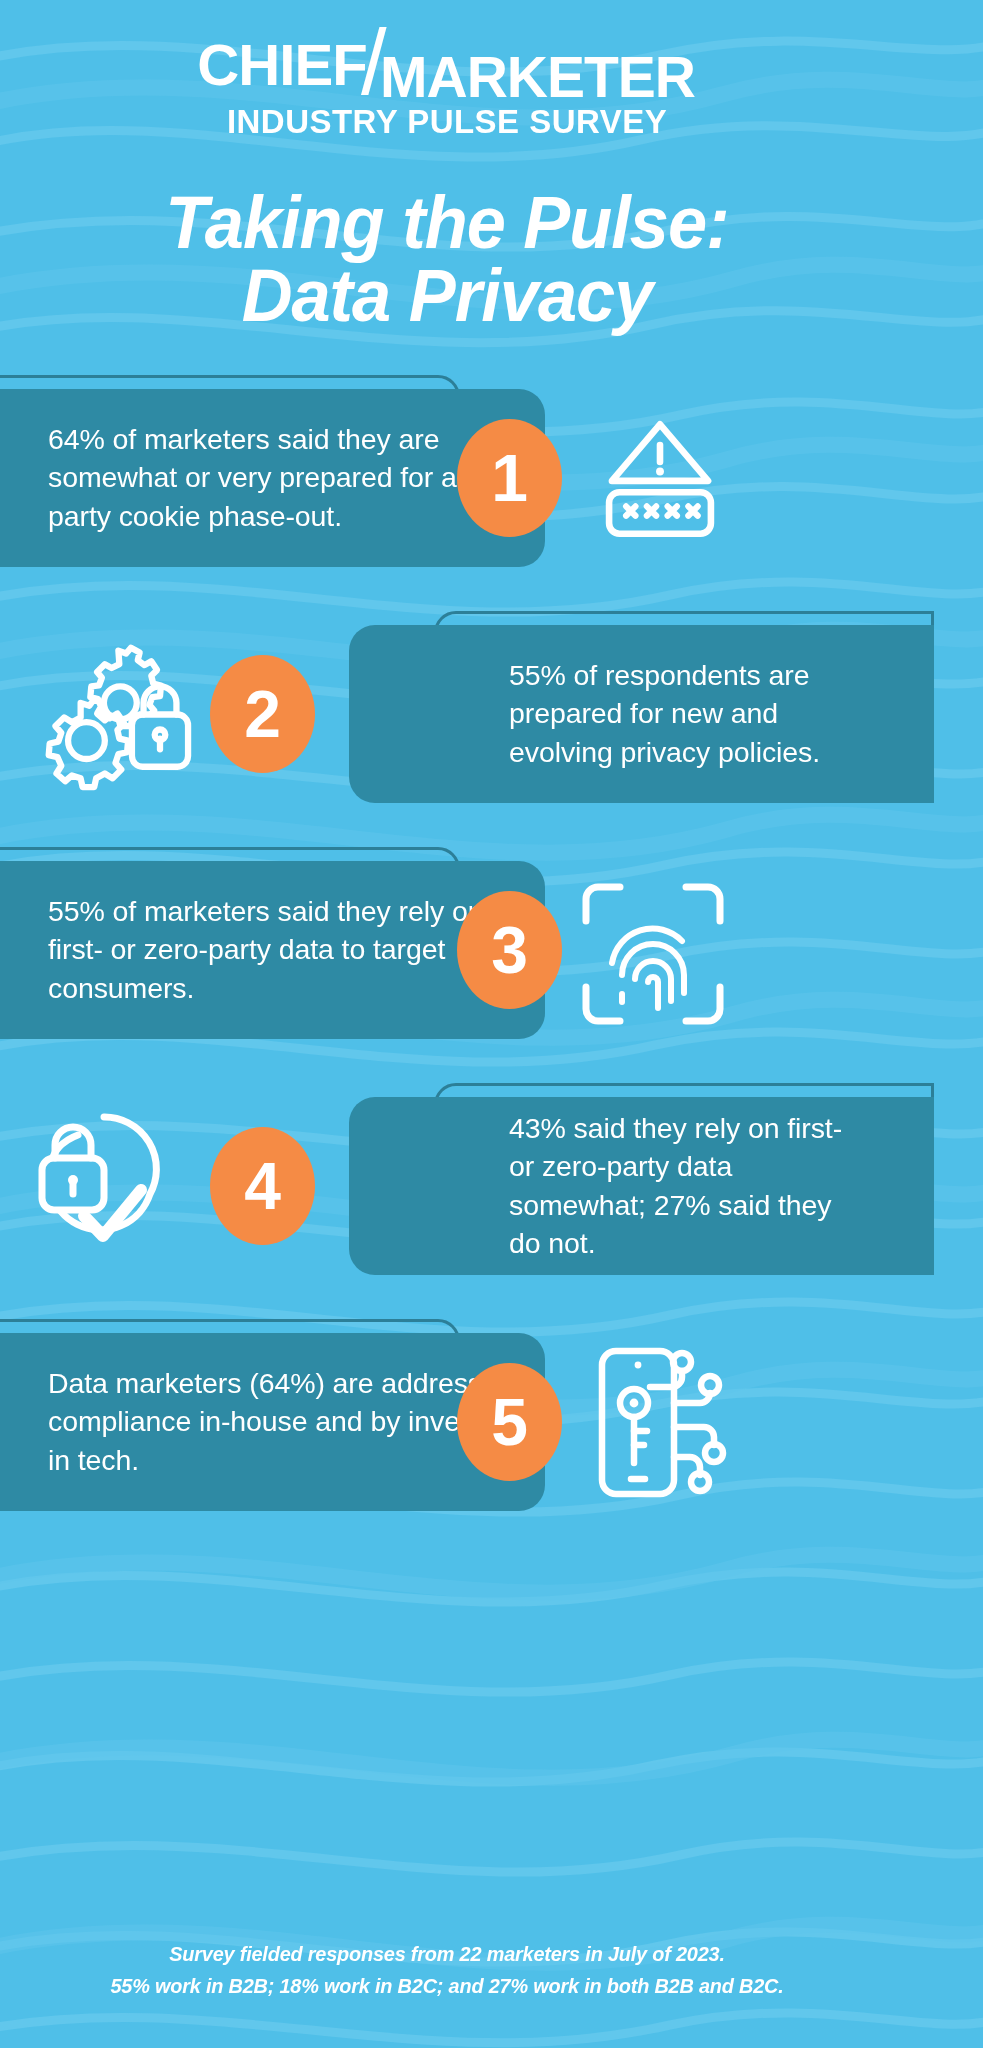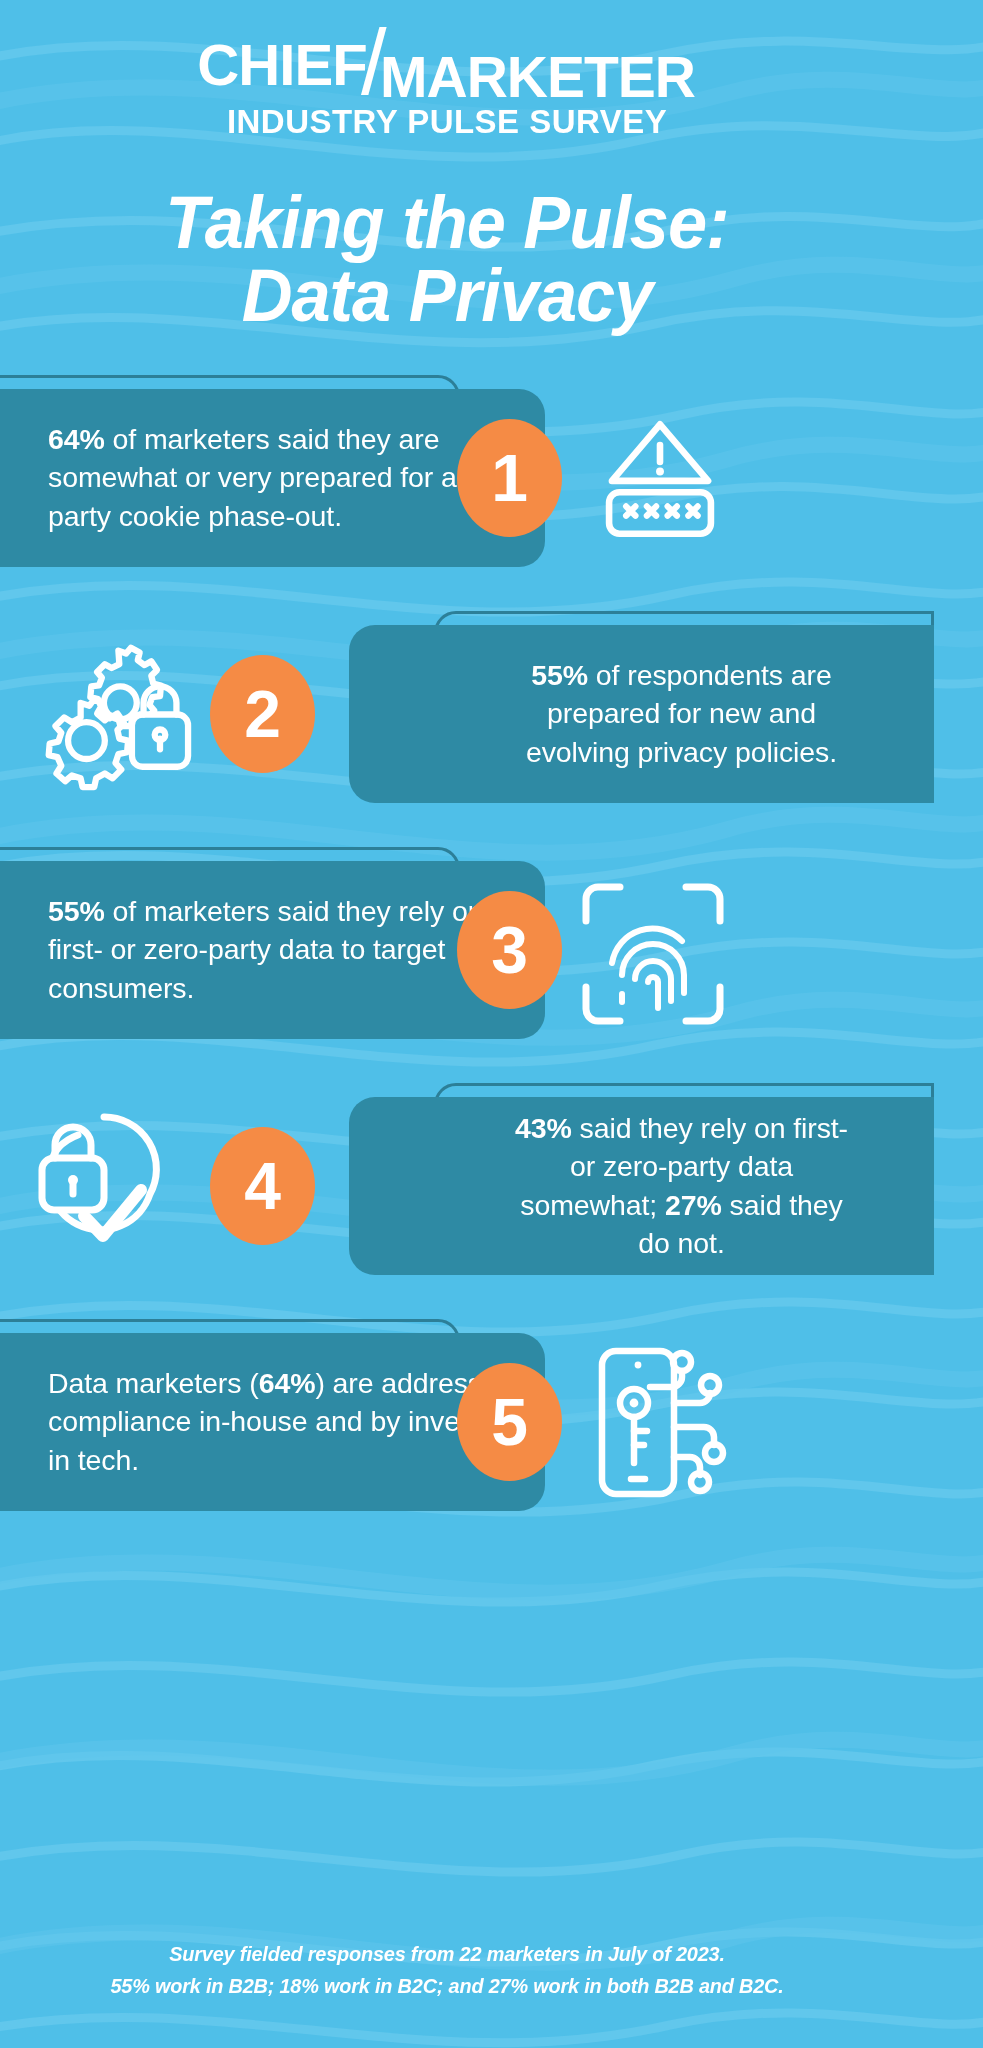--- a/index.html
+++ b/index.html
@@ -89,22 +89,22 @@
   .panel.left  { left:-40px;  border-radius:0 26px 26px 0; padding-left:88px; }
   .panel.right { right:-40px; border-radius:26px 0 0 26px; padding-right:80px; }
 
   .stat {
     color:#ffffff;
     font-size:28.5px;
     line-height:1.34;
     letter-spacing:-0.1px;
     max-width:520px;
   }
-  .stat b { font-weight:bold; }
-  .panel.right .stat { text-align:center; }
+  .stat b { font-weight:normal; }
+  .panel.right .stat { text-align:left; }
 
   
   .bubble {
     position:absolute;
     width:105px; height:118px;
     background:#F58B45;
     border-radius:50%;
     display:flex; align-items:center; justify-content:center;
     color:#fff; font-size:66px; font-weight:bold;
     top:30px;

